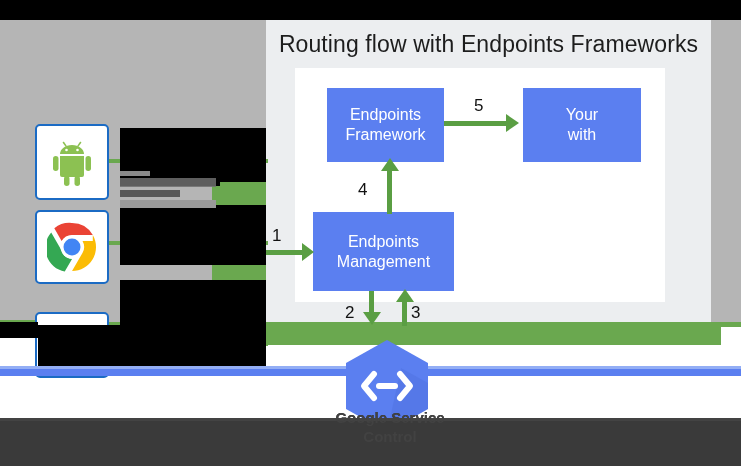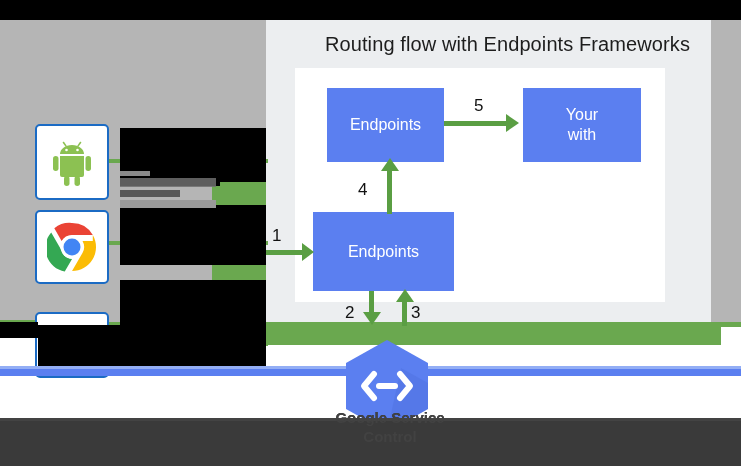--- a/index.html
+++ b/index.html
@@ -39,23 +39,22 @@
   #gl-left-ios{left:0;top:320px;width:40px;height:4px;background:#6aa84f;}
 
   
   #blue-rule{left:0;top:369px;width:741px;height:7px;background:#5b7ff0;}
   #blue-rule-dim{left:0;top:366px;width:741px;height:3px;background:#93aef5;}
 
   
   #panel{left:266px;top:20px;width:445px;height:302px;background:#eceef0;}
   #panel-title{
     left:266px;top:30px;width:445px;height:28px;
-    font-size:20px;color:#1d1d1d;text-align:center;line-height:28px;
+    font-size:23px;color:#1d1d1d;text-align:center;line-height:28px;
     letter-spacing:.1px;
-    margin-left:19px;
   }
   #panel-white{left:295px;top:68px;width:370px;height:234px;background:#ffffff;}
 
   
   .bluebox{
     background:#5b7ff0;color:#ffffff;
     display:flex;align-items:center;justify-content:center;
     text-align:center;font-size:16px;line-height:20px;
   }
   #box-endpoints-framework{left:327px;top:88px;width:117px;height:74px;}
@@ -133,33 +132,35 @@
 <div class="abs" id="green-block2"></div>
 <div class="abs" id="green-rule"></div>
 
 <div class="abs" id="panel"></div>
 <div class="abs" id="panel-white"></div>
 <div class="abs" id="panel-title">Routing flow with Endpoints Frameworks</div>
 
 <div class="abs bluebox" id="box-endpoints-framework">
   <div>
     <div>Endpoints</div>
+    <div>Framework</div>
   </div>
 </div>
 
 <div class="abs bluebox" id="box-your-code">
   <div>
     <div>Your</div>
     <div>with</div>
   </div>
 </div>
 
 <div class="abs bluebox" id="box-endpoints-management">
   <div>
     <div>Endpoints</div>
+    <div>Management</div>
   </div>
 </div>
 
 <div class="ar-line" id="a1-line"></div>
 <div class="ar-head" id="a1-head"></div>
 <div class="abs" id="a1-label">1</div>
 
 <div class="ar-line" id="a4-line"></div>
 <div class="ar-head" id="a4-head"></div>
 <div class="abs" id="a4-label">4</div>

